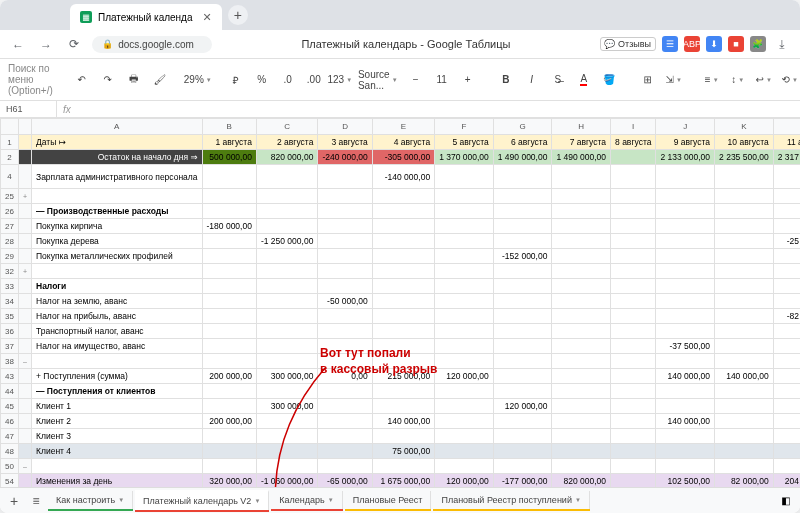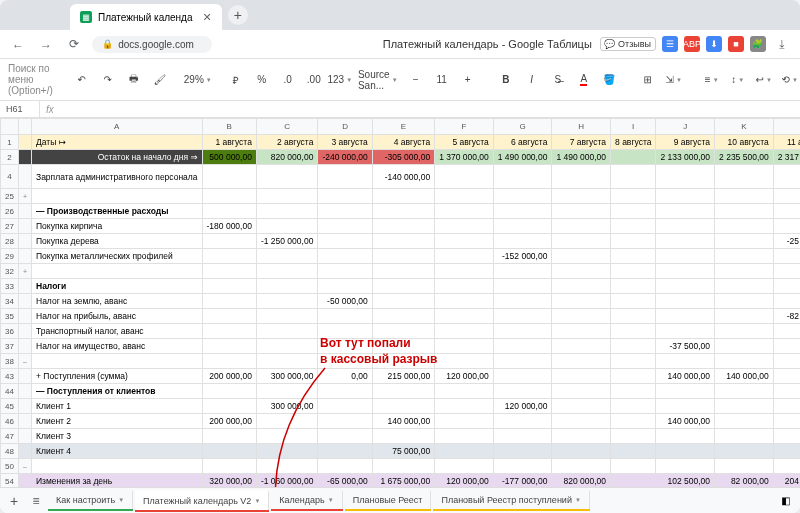--- a/index.html
+++ b/index.html
@@ -16,34 +16,34 @@
   .tabstrip { display: flex; align-items: center; background: #dee1e6; height: 30px; margin-top: -26px; padding-left: 70px; }
   .tab { background: #fff; border-radius: 6px 6px 0 0; padding: 5px 10px; display: flex; align-items: center; gap: 6px; font-size: 10px; height: 26px; margin-top: 4px; }
   .tab-favicon { width: 12px; height: 12px; background: #0f9d58; border-radius: 2px; display: flex; align-items: center; justify-content: center; color: #fff; font-size: 8px; }
   .tab-close { color: #666; font-size: 11px; margin-left: 4px; }
   .tab-new { width: 20px; height: 20px; display: flex; align-items: center; justify-content: center; color: #555; font-size: 14px; margin-left: 6px; background: #eef0f3; border-radius: 50%; }
   
   .addrbar { display: flex; align-items: center; padding: 4px 8px; gap: 8px; background: #fff; border-bottom: 1px solid #e0e0e0; }
   .addr-btn { width: 20px; height: 20px; display: flex; align-items: center; justify-content: center; color: #5f6368; font-size: 12px; }
   .url-field { flex: 1; background: #f1f3f4; border-radius: 12px; padding: 3px 10px; display: flex; align-items: center; gap: 5px; font-size: 10px; color: #444; max-width: 120px; }
   .lock { color: #5f6368; font-size: 9px; }
-  .doc-title { flex: 1; text-align: right; font-size: 11px; color: #333; }
+  .doc-title { flex: 1; text-align: center; font-size: 11px; color: #333; }
   .ext-row { display: flex; gap: 6px; align-items: center; }
   .ext-icon { width: 16px; height: 16px; border-radius: 3px; display: flex; align-items: center; justify-content: center; font-size: 9px; color: #fff; }
   .otzv { font-size: 9px; color: #333; border: 1px solid #ccc; border-radius: 3px; padding: 1px 4px; display: flex; align-items: center; gap: 2px; }
   
   .sheets-toolbar { display: flex; align-items: center; padding: 4px 8px; gap: 8px; border-bottom: 1px solid #e0e0e0; background: #fff; }
   .menu-search { flex: 1; font-size: 10px; color: #888; max-width: 140px; }
   .tb-sep { width: 1px; height: 16px; background: #ddd; margin: 0 2px; }
   .tb-btn { min-width: 18px; height: 20px; display: flex; align-items: center; justify-content: center; color: #444; font-size: 10px; padding: 0 2px; }
   .tb-btn.combo { gap: 2px; }
   .dd-caret { font-size: 6px; color: #888; }
   
   .namebox-row { display: flex; align-items: center; border-bottom: 1px solid #e0e0e0; background: #fff; }
-  .namebox { width: 40px; padding: 3px 6px; border-right: 1px solid #e0e0e0; font-size: 9px; color: #555; }
+  .namebox { width: 57px; padding: 3px 6px; border-right: 1px solid #e0e0e0; font-size: 9px; color: #555; }
   .fx { padding: 0 6px; color: #999; font-style: italic; font-size: 10px; }
   
   .grid-wrap { flex: 1; overflow: hidden; position: relative; }
   table { border-collapse: collapse; width: 100%; font-size: 8.5px; }
   th, td { border: 1px solid #e0e0e0; padding: 2px 4px; height: 15px; text-align: left; white-space: nowrap; overflow: hidden; }
   th.colhdr { background: #f8f9fa; text-align: center; font-weight: normal; color: #555; height: 16px; font-size: 8px; }
   th.rowhdr { background: #f8f9fa; text-align: center; font-weight: normal; color: #555; width: 22px; font-size: 8px; }
   .corner { background: #f8f9fa; width: 22px; }
   .rowcol { width: 12px; background: #f8f9fa; border-right: 1px solid #e0e0e0; }
   .group-toggle { font-size: 7px; color: #888; text-align: center; }
@@ -56,21 +56,21 @@
   .start-row td.c-B { background: #4d7c0f; color: #000; }
   .start-row td.c-C { background: #c7e5c5; color: #000; }
   .start-row td.c-D { background: #e06666; color: #000; }
   .start-row td.c-E { background: #e06666; color: #000; padding-left: 12px; }
   
   .changes-row td { background: #e8d9f0; }
   .client4-row td { background: #e0e6ec; }
   
   .bold { font-weight: 600; }
   
-  .annotation { position: absolute; top: 218px; left: 320px; color: #cc0000; font-weight: bold; font-size: 12px; line-height: 1.3; z-index: 10; pointer-events: none; }
+  .annotation { position: absolute; top: 228px; left: 320px; color: #cc0000; font-weight: bold; font-size: 12px; line-height: 1.3; z-index: 10; pointer-events: none; }
   .arrow-svg { position: absolute; top: 245px; left: 240px; z-index: 9; pointer-events: none; }
   
   .sheet-tabs { display: flex; align-items: center; border-top: 1px solid #ddd; background: #f8f9fa; height: 26px; padding: 0 4px; gap: 2px; }
   .sheet-add { width: 20px; text-align: center; color: #555; font-size: 14px; }
   .sheet-menu { width: 20px; text-align: center; color: #555; font-size: 12px; }
   .sheet-tab { padding: 4px 8px; font-size: 9px; color: #444; display: flex; align-items: center; gap: 3px; border-right: 1px solid #e0e0e0; }
   .sheet-tab.active { background: #fff; border-top: 2px solid transparent; }
   .sheet-tab-wrap { display: flex; flex-direction: column; }
   .sheet-hcolor { height: 2px; }
   .c-green { background: #34a853; } .c-red { background: #ea4335; } .c-orange { background: #fbbc04; }

